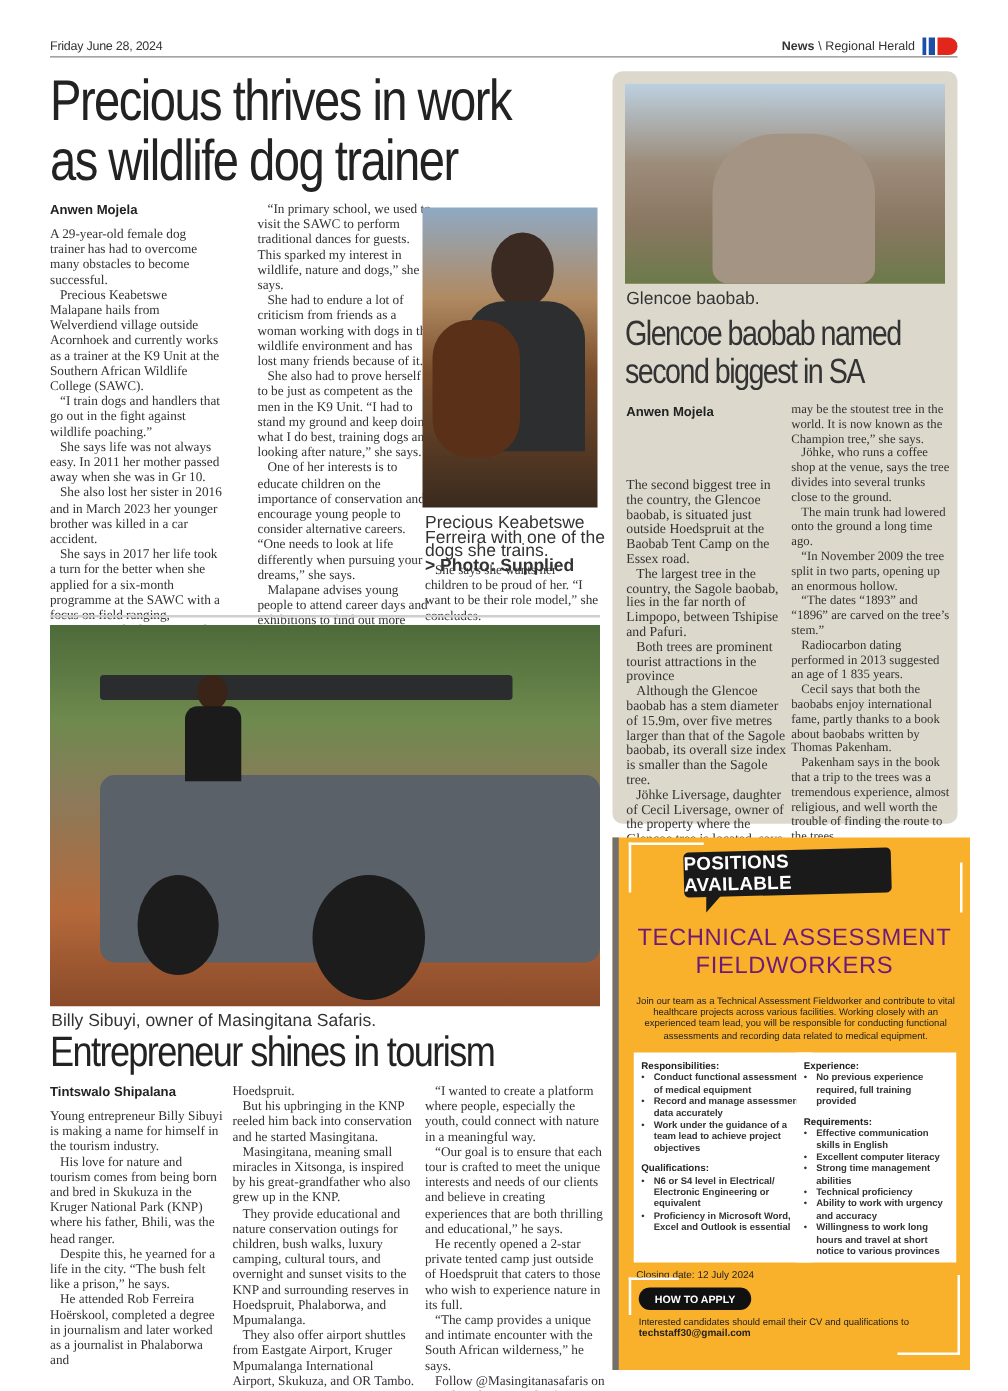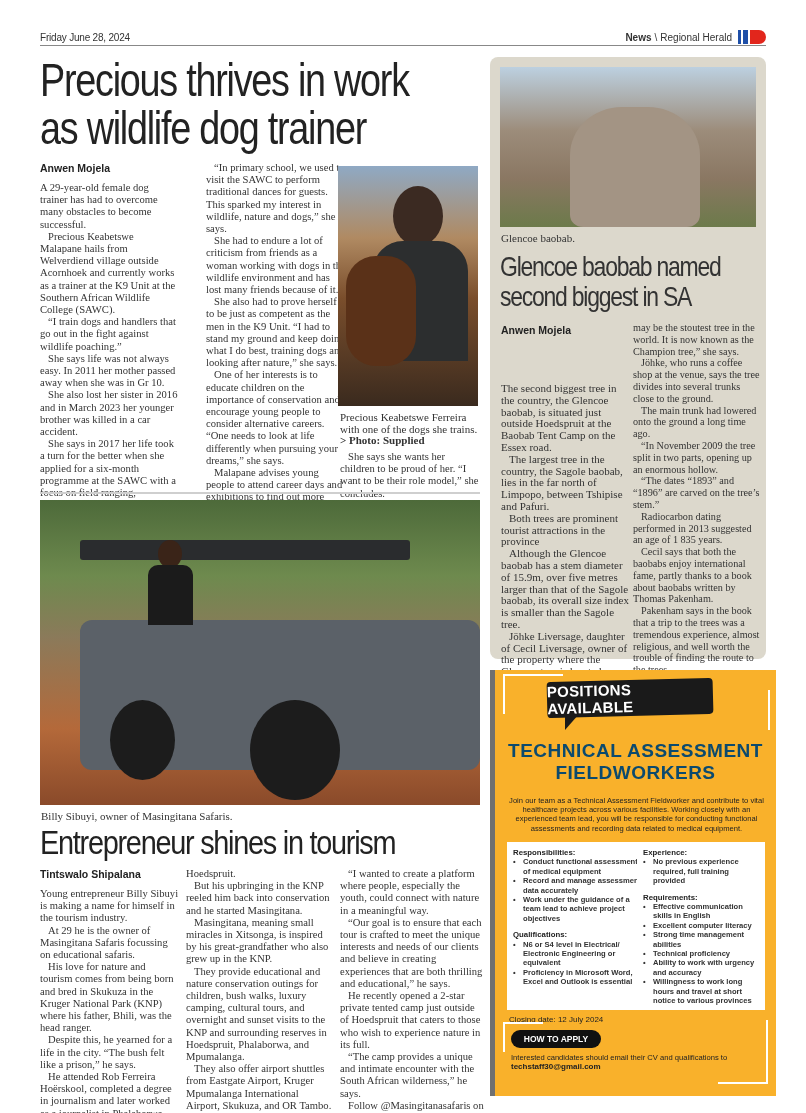--- a/index.html
+++ b/index.html
@@ -16,34 +16,34 @@
   .header-rule { left: 40px; right: 40px; top: 45px; height: 1px; background: #888; }
 
   .headline { font-family: "Liberation Sans", sans-serif; color: #222; letter-spacing: -1.5px; transform-origin: left top; }
   .h1 { left: 40px; top: 56px; font-size: 46px; line-height: 48px; width: 460px; transform: scaleX(0.82); }
   .byline { font-family: "Liberation Sans", sans-serif; font-weight: bold; font-size: 10.5px; color: #222; }
   .col { font-size: 10.6px; line-height: 12.2px; color: #333; }
   .col p { text-indent: 8px; }
   .col p.first { text-indent: 0; }
 
   .photo { background: #6a5a48; overflow: hidden; }
-  .caption { font-family: Liberation Serif, serif; font-size: 11px; line-height: 11.5px; color: #333; }
+  .caption { font-family: Liberation Sans, sans-serif; font-size: 14px; line-height: 11.5px; color: #333; }
   .caption b { font-weight: bold; }
   .rule { height: 2px; background: #cfcfcf; }
 
   .sidebar { left: 490px; top: 57px; width: 276px; height: 602px; background: #dcd8cc; border-radius: 8px; }
   .h2 { left: 500px; top: 252px; font-size: 28px; line-height: 30px; width: 320px; font-weight: normal; color: #333; transform: scaleX(0.82); }
 
   .ad { left: 490px; top: 670px; width: 286px; height: 426px; background: #f9b12b; border-left: 5px solid #707070; }
   .ad-inner { position: absolute; inset: 0; }
   .ad .bubble { position: absolute; left: 52px; top: 10px; width: 166px; height: 36px; background: #1a1a1a; border-radius: 4px; color: #fff; font-family: "Liberation Sans", sans-serif; font-weight: bold; font-size: 15px; display: flex; align-items: center; justify-content: center; letter-spacing: 0.3px; transform: rotate(-1.5deg); }
   .ad .bubble-tail { position: absolute; left: 70px; top: 44px; width: 0; height: 0; border-left: 0 solid transparent; border-right: 14px solid transparent; border-top: 16px solid #1a1a1a; }
   .ad .frame-tl { position: absolute; left: 8px; top: 4px; width: 60px; height: 40px; border-left: 2px solid #fff; border-top: 2px solid #fff; }
   .ad .frame-tr { position: absolute; right: 6px; top: 20px; width: 2px; height: 40px; background: #fff; }
-  .ad .title { position: absolute; left: 0; right: 0; top: 70px; text-align: center; font-family: "Liberation Sans", sans-serif; font-weight: bold; font-size: 19px; line-height: 22px; color: #0c4a6e; letter-spacing: 0.5px; }
+  .ad .title { position: absolute; left: 0; right: 0; top: 70px; text-align: center; font-family: "Liberation Sans", sans-serif; font-weight: normal; font-size: 19px; line-height: 22px; color: #701a75; letter-spacing: 0.5px; }
   .ad .intro { position: absolute; left: 12px; right: 10px; top: 126px; text-align: center; font-family: "Liberation Sans", sans-serif; font-size: 7.6px; line-height: 9.2px; color: #222; }
   .ad .box { position: absolute; background: #fff; top: 172px; height: 168px; padding: 4px 6px; font-family: "Liberation Sans", sans-serif; font-size: 7.6px; line-height: 9.4px; color: #333; }
   .ad .box h4 { font-size: 7.8px; font-weight: bold; margin-top: 2px; color: #222; }
   .ad .box ul { list-style: none; margin-bottom: 7px; }
   .ad .box li { position: relative; padding-left: 10px; font-weight: bold; }
   .ad .box li::before { content: "•"; position: absolute; left: 0; }
   .ad .box-left { left: 12px; width: 143px; }
   .ad .box-right { left: 142px; width: 128px; }
   .ad .closing { position: absolute; left: 14px; top: 345px; font-family: "Liberation Sans", sans-serif; font-size: 8px; color: #222; }
   .ad .apply-btn { position: absolute; left: 16px; top: 360px; width: 90px; height: 18px; background: #111; border-radius: 9px; color: #fff; font-family: "Liberation Sans", sans-serif; font-weight: bold; font-size: 8.5px; display: flex; align-items: center; justify-content: center; }
@@ -139,21 +139,20 @@
   <div style="position:absolute; left:70px; top:200px; width:65px; height:80px; background:#1c1c1c; border-radius:50%;"></div>
   <div style="position:absolute; left:210px; top:200px; width:90px; height:100px; background:#1c1c1c; border-radius:50%;"></div>
   <div style="position:absolute; left:118px; top:40px; width:24px; height:28px; background:#3a2418; border-radius:50%;"></div>
   <div style="position:absolute; left:108px; top:65px; width:45px; height:60px; background:#1b1b1b; border-radius:10px 10px 0 0;"></div>
 </div>
 <div class="abs caption" style="left:41px; top:811px;">Billy Sibuyi, owner of Masingitana Safaris.</div>
 <div class="abs headline h3">Entrepreneur shines in tourism</div>
 <div class="abs byline" style="left:40px; top:868px;">Tintswalo Shipalana</div>
 <div class="abs col" style="left:40px; top:888px; width:140px;">
   <p class="first">Young entrepreneur Billy Sibuyi is making a name for himself in the tourism industry.</p>
-  <p>At 29 he is the owner of Masingitana Safaris focussing on educational safaris.</p>
   <p>His love for nature and tourism comes from being born and bred in Skukuza in the Kruger National Park (KNP) where his father, Bhili, was the head ranger.</p>
   <p>Despite this, he yearned for a life in the city. “The bush felt like a prison,” he says.</p>
   <p>He attended Rob Ferreira Hoërskool, completed a degree in journalism and later worked as a journalist in Phalaborwa and</p>
 </div>
 <div class="abs col" style="left:186px; top:868px; width:148px;">
   <p class="first">Hoedspruit.</p>
   <p>But his upbringing in the KNP reeled him back into conservation and he started Masingitana.</p>
   <p>Masingitana, meaning small miracles in Xitsonga, is inspired by his great-grandfather who also grew up in the KNP.</p>
   <p>They provide educational and nature conservation outings for children, bush walks, luxury camping, cultural tours, and overnight and sunset visits to the KNP and surrounding reserves in Hoedspruit, Phalaborwa, and Mpumalanga.</p>
   <p>They also offer airport shuttles from Eastgate Airport, Kruger Mpumalanga International Airport, Skukuza, and OR Tambo.</p>

